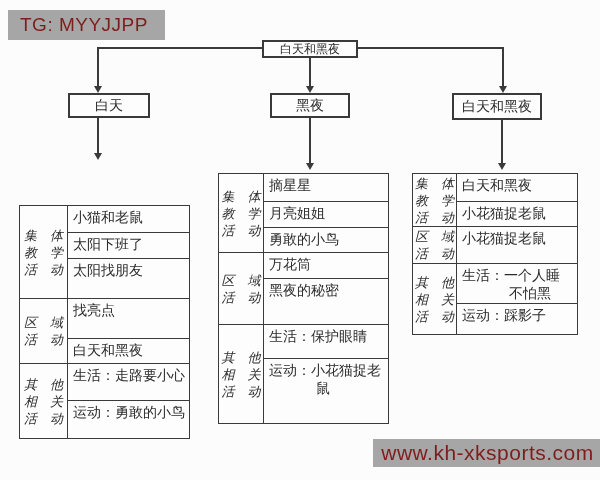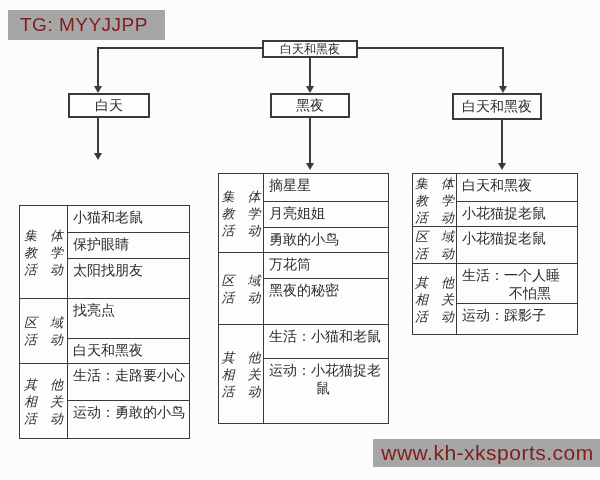--- a/index.html
+++ b/index.html
@@ -64,21 +64,21 @@
         <col>
       </colgroup>
     <tbody>
         <tr style="height:27px">
       <td class="lab" rowspan="3">集　体
 教　学
 活　动</td>
       <td class="cell">小猫和老鼠</td>
     </tr>
     <tr style="height:26px">
-          <td class="cell">保护眼睛</td>
+          <td class="cell">太阳下班了</td>
         </tr>
     <tr style="height:40px">
           <td class="cell">太阳找朋友</td>
         </tr>
     <tr style="height:40px">
       <td class="lab" rowspan="2">区　域
 活　动</td>
       <td class="cell">找亮点</td>
     </tr>
     <tr style="height:25px">
@@ -119,21 +119,21 @@
 活　动</td>
       <td class="cell">万花筒</td>
     </tr>
     <tr style="height:46px">
           <td class="cell">黑夜的秘密</td>
         </tr>
     <tr style="height:34px">
       <td class="lab" rowspan="2">其　他
 相　关
 活　动</td>
-      <td class="cell">生活：小猫和老鼠</td>
+      <td class="cell">生活：保护眼睛</td>
     </tr>
     <tr style="height:65px">
           <td class="cell hang">运动：小花猫捉老鼠</td>
         </tr>
   </tbody>
     </table>
 
   <table class="act" style="left:412px;top:173px;width:166px;height:154px;">
     <colgroup>
         <col style="width:44px">

